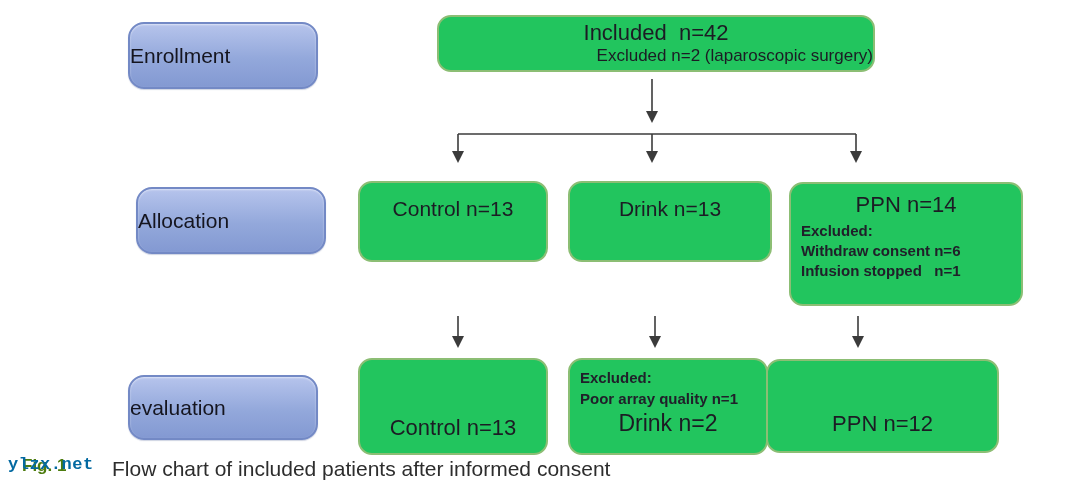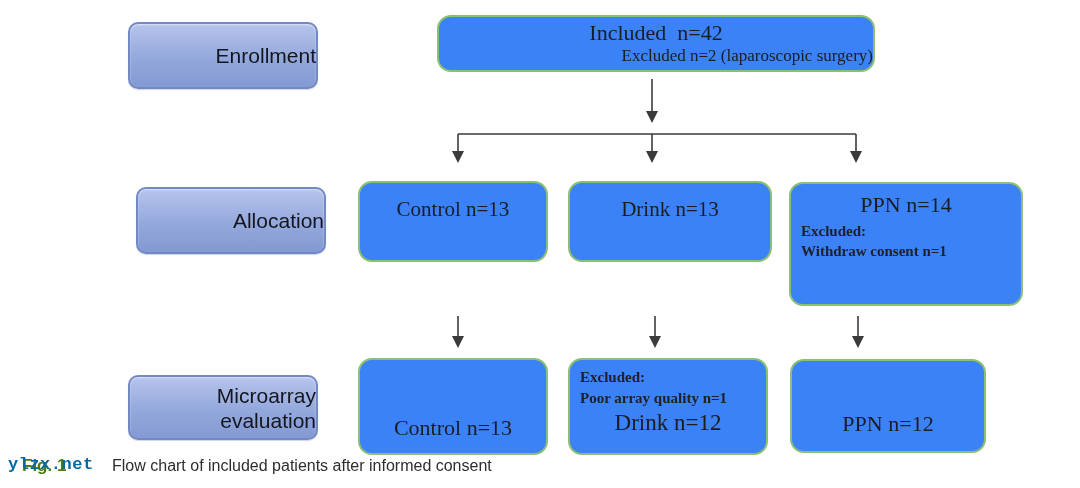--- a/index.html
+++ b/index.html
@@ -4,34 +4,34 @@
 <style>
   html,body { margin:0; padding:0; background:#ffffff; }
   body { width:1080px; height:488px; position:relative; font-family:"Liberation Sans",sans-serif; }
   .canvas { position:absolute; left:0; top:0; width:1080px; height:488px; background:#fff; overflow:hidden; }
 
   svg.arrows { position:absolute; left:0; top:0; pointer-events:none; }
 
   
   .stage {
     position:absolute; left:128px; width:190px;
-    border:2px solid #7389c5; border-radius:10px;
+    border:2px solid #7389c5; border-radius:16px;
     background:linear-gradient(180deg,#b6c4ec 0%,#93a8db 55%,#8399d2 100%);
     box-shadow: inset 0 1px 2px rgba(255,255,255,.55), 0 1px 1px rgba(60,80,140,.25);
-    display:flex; flex-direction:column; align-items:flex-end; justify-content:center;
+    display:flex; flex-direction:column; align-items:flex-start; justify-content:center;
     color:#15151f; font-size:21px; line-height:25px; box-sizing:border-box;
   }
   #stage-enrollment { top:22px;  height:67px; }
   #stage-allocation { top:187px; height:67px;margin-left:8px; }
   #stage-evaluation { top:375px; height:65px; }
 
   
   .gbox {
     position:absolute; border:2px solid #8cbe74; border-radius:14px;
-    background:#3b82f6; color:#1c1c24; box-sizing:border-box;font-family:Liberation Serif, serif;
+    background:#22c55e; color:#1c1c24; box-sizing:border-box;
   }
   .pre { white-space:pre; }
 
   #box-included { left:437px; top:15px; width:438px; height:57px; text-align:center; }
   #box-included .t { font-size:22px; line-height:25px; padding-top:3px; }
   #box-included .s { font-size:17px; line-height:21px;text-align:right; }
 
   #box-alloc-control { left:358px; top:181px; width:190px; height:81px; }
   #box-alloc-drink   { left:568px; top:181px; width:204px; height:81px; }
   .top-label { text-align:center; font-size:21px; margin-top:14px; }
@@ -42,27 +42,27 @@
   #box-alloc-ppn .note-lines { margin:3px 0 0 10px; }
 
   #box-eval-control { left:358px; top:358px; width:190px; height:97px;
     display:flex; align-items:flex-end; justify-content:center; }
   #box-eval-control .bottom-label { font-size:22px; margin-bottom:12px; }
 
   #box-eval-drink { left:568px; top:358px; width:200px; height:97px; }
   #box-eval-drink .note-lines { margin:7px 0 0 10px; line-height:21px; }
   #box-eval-drink .eval-title { text-align:center; font-size:23px; margin-top:1px; }
 
-  #box-eval-ppn { left:790px; top:359px; width:196px; height:94px;
+  #box-eval-ppn { left:766px; top:359px; width:233px; height:94px;
     display:flex; align-items:flex-end; justify-content:center; }
   #box-eval-ppn .bottom-label { font-size:22px; margin-bottom:14px; }
 
   
   .caption-fig  { position:absolute; left:22px;  top:456px; font-size:17px; font-weight:bold; color:#4d7c0f; z-index:2; }
-  .caption-text { position:absolute; left:112px; top:457px; font-size:16px; color:#2d2d2d; }
+  .caption-text { position:absolute; left:112px; top:457px; font-size:21px; color:#2d2d2d; }
   .watermark    { position:absolute; left:8px;   top:455px; font-size:17px; font-weight:bold;
                   color:#0369a1; z-index:3; letter-spacing:0.5px;font-family:Liberation Mono, monospace; }
 </style>
 </head>
 <body>
 
 <div class="canvas">
 
   <svg class="arrows" width="1080" height="488" fill="none" stroke="#3b3b3b" stroke-width="1.6">
 
@@ -86,52 +86,52 @@
     <polygon points="852,336 864,336 858,348" fill="#3b3b3b" stroke="none"></polygon>
   </svg>
 
   <div class="stage" id="stage-enrollment">
     <span>Enrollment</span>
   </div>
   <div class="stage" id="stage-allocation">
     <span>Allocation</span>
   </div>
   <div class="stage" id="stage-evaluation">
-    <span>Microarray</span>
     <span>evaluation</span>
   </div>
 
   <div class="gbox" id="box-included">
     <div class="t pre">Included  n=42</div>
     <div class="s">Excluded n=2 (laparoscopic surgery)</div>
   </div>
 
   <div class="gbox" id="box-alloc-control">
     <div class="top-label">Control n=13</div>
   </div>
   <div class="gbox" id="box-alloc-drink">
     <div class="top-label">Drink n=13</div>
   </div>
   <div class="gbox" id="box-alloc-ppn">
     <div class="ppn-title">PPN n=14</div>
     <div class="note-lines">
       <div class="pre">Excluded:</div>
-      <div class="pre">Withdraw consent n=1</div>
+      <div class="pre">Withdraw consent n=6</div>
+      <div class="pre">Infusion stopped   n=1</div>
     </div>
   </div>
 
   <div class="gbox" id="box-eval-control">
     <div class="bottom-label">Control n=13</div>
   </div>
   <div class="gbox" id="box-eval-drink">
     <div class="note-lines">
       <div class="pre">Excluded:</div>
       <div class="pre">Poor array quality n=1</div>
     </div>
-    <div class="eval-title">Drink n=12</div>
+    <div class="eval-title">Drink n=2</div>
   </div>
   <div class="gbox" id="box-eval-ppn">
     <div class="bottom-label">PPN n=12</div>
   </div>
 
   <span class="watermark">ylzx.net</span>
   <span class="caption-fig">Fig. 1</span>
   <span class="caption-text">Flow chart of included patients after informed consent</span>
 
 </div>

